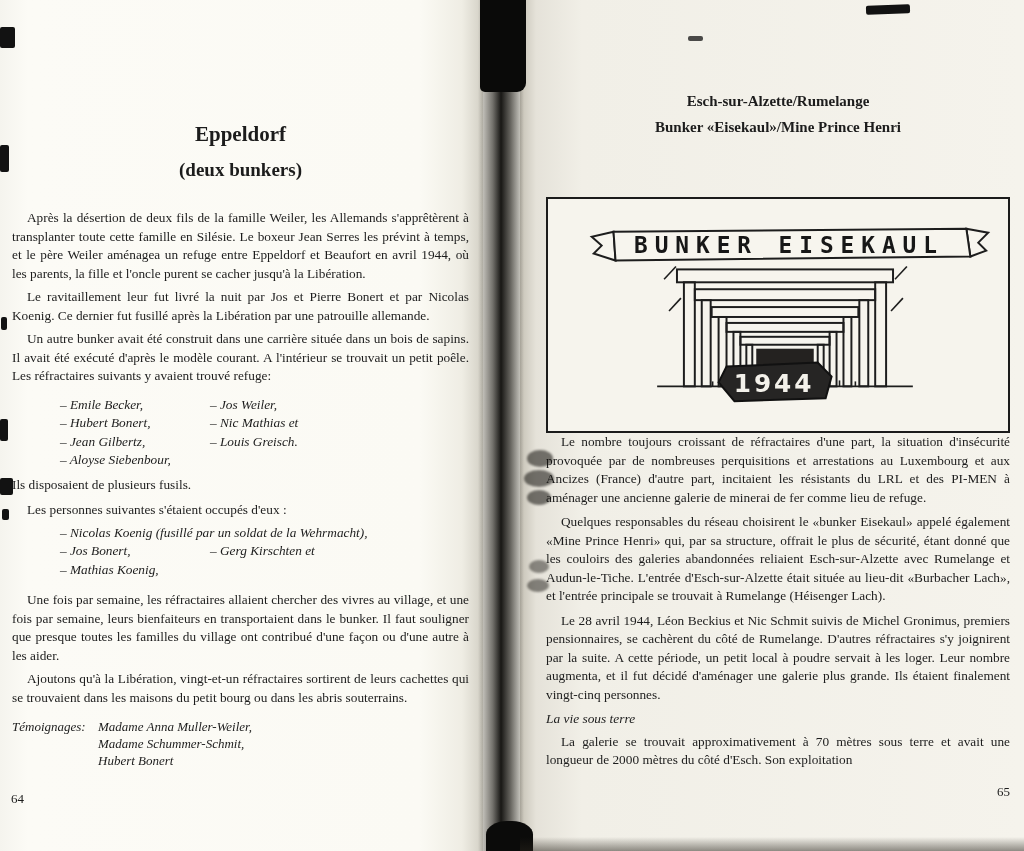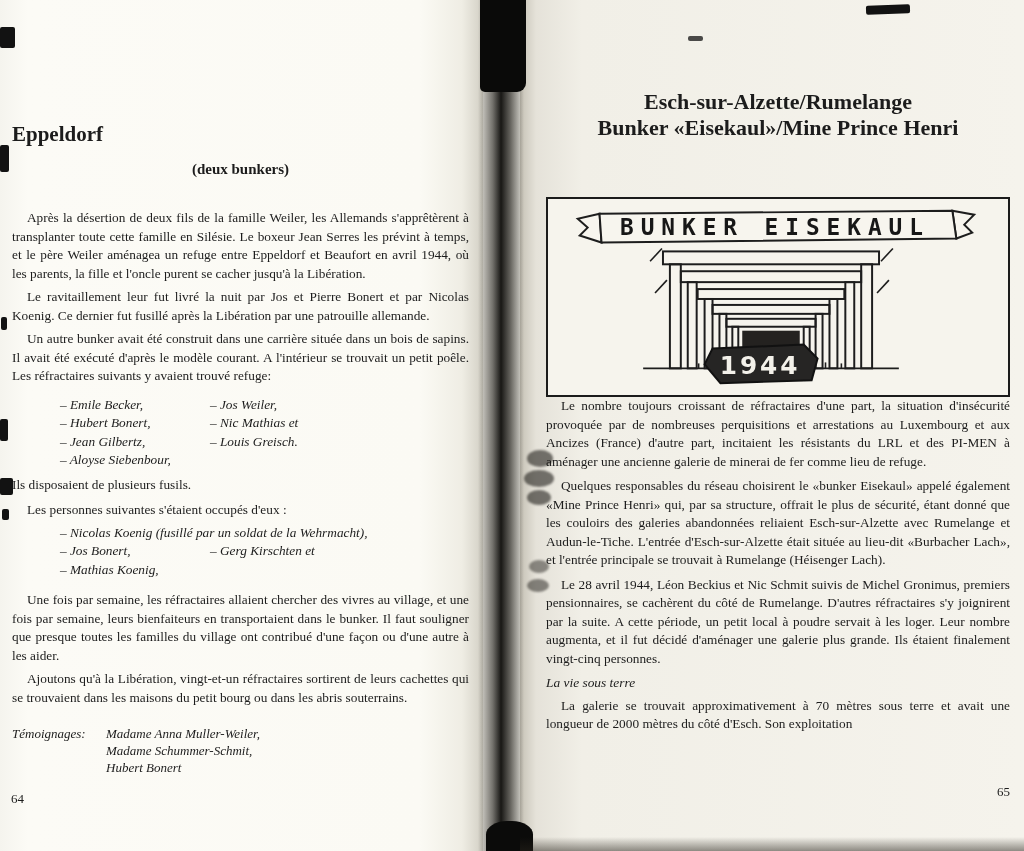--- a/index.html
+++ b/index.html
@@ -31,43 +31,43 @@
   .gutter-top { position:absolute; left:480px; top:0; width:46px; height:92px; background:#0a0a09; border-radius:0 0 9px 5px; z-index:5; }
   .gutter-bottom { position:absolute; left:486px; top:821px; width:47px; height:30px; background:#0b0b0a; border-radius:45% 45% 0 0; z-index:5; }
   .bottom-shadow { position:absolute; left:520px; width:504px; top:837px; height:14px; z-index:5;
     background:linear-gradient(to bottom,rgba(40,36,28,0),rgba(40,36,28,.5)); }
 
   .art { position:absolute; background:#121212; z-index:6; border-radius:2px; }
   .smudge { position:absolute; background:rgba(14,12,9,.55); border-radius:50%; filter:blur(1px); z-index:6; }
 
   
   .lp-content { position:absolute; left:12px; top:0; width:457px; padding-top:122px; z-index:2; }
-  .lp-title { font-size:21px; line-height:24px; font-weight:bold; text-align:left; }
-  .lp-subtitle { margin-top:16px; font-size:15px; line-height:15px; font-weight:bold; text-align:center; }
+  .lp-title { font-size:21px; line-height:24px; font-weight:bold; text-align:center; }
+  .lp-subtitle { margin-top:16px; font-size:19px; line-height:15px; font-weight:bold; text-align:center; }
 
   .bodytext { font-size:13.3px; line-height:18.5px; text-align:justify; text-indent:15px; hyphens:auto; }
   .no-indent { text-indent:0; }
 
   .name-cols { display:flex; margin-left:48px; }
   .name-col-1 { width:150px; }
   .name-col-2 { flex:1; }
   .name-item { font-style:italic; font-size:13.3px; line-height:18.5px; }
   .full-name-line { margin-left:48px; font-style:italic; font-size:13.3px; line-height:18.5px; }
 
-  .temoignages { display:flex; margin-top:18px; font-style:italic; font-size:13px; line-height:17px;gap:8px; }
+  .temoignages { display:flex; margin-top:11px; font-style:italic; font-size:13px; line-height:17px; }
   .tem-label { width:86px; flex:none; }
   .page-number { position:absolute; font-size:13px; z-index:3; }
   .pn-left { left:11px; top:791px; }
 
   
   .rp-content { position:absolute; left:26px; top:0; width:464px; padding-top:90px; z-index:2; }
-  .rp-title { font-size:22px; line-height:23px; font-weight:bold; text-align:center; }
+  .rp-title { font-size:15px; line-height:23px; font-weight:bold; text-align:center; }
   .illus-frame {
-    margin-top:58px; height:200px; border:2px solid #1b1b1b; background:#f6f4ed;
-    display:flex; align-items:center; justify-content:flex-start;
+    margin-top:58px; height:236px; border:2px solid #1b1b1b; background:#f6f4ed;
+    display:flex; align-items:center; justify-content:flex-end;
   }
   .section-heading { font-style:italic; font-size:13.4px; line-height:18.5px; }
 </style>
 </head>
 <body>
 
 <div class="scan">
 
   <div class="page page-left">
     <div class="lp-content">

